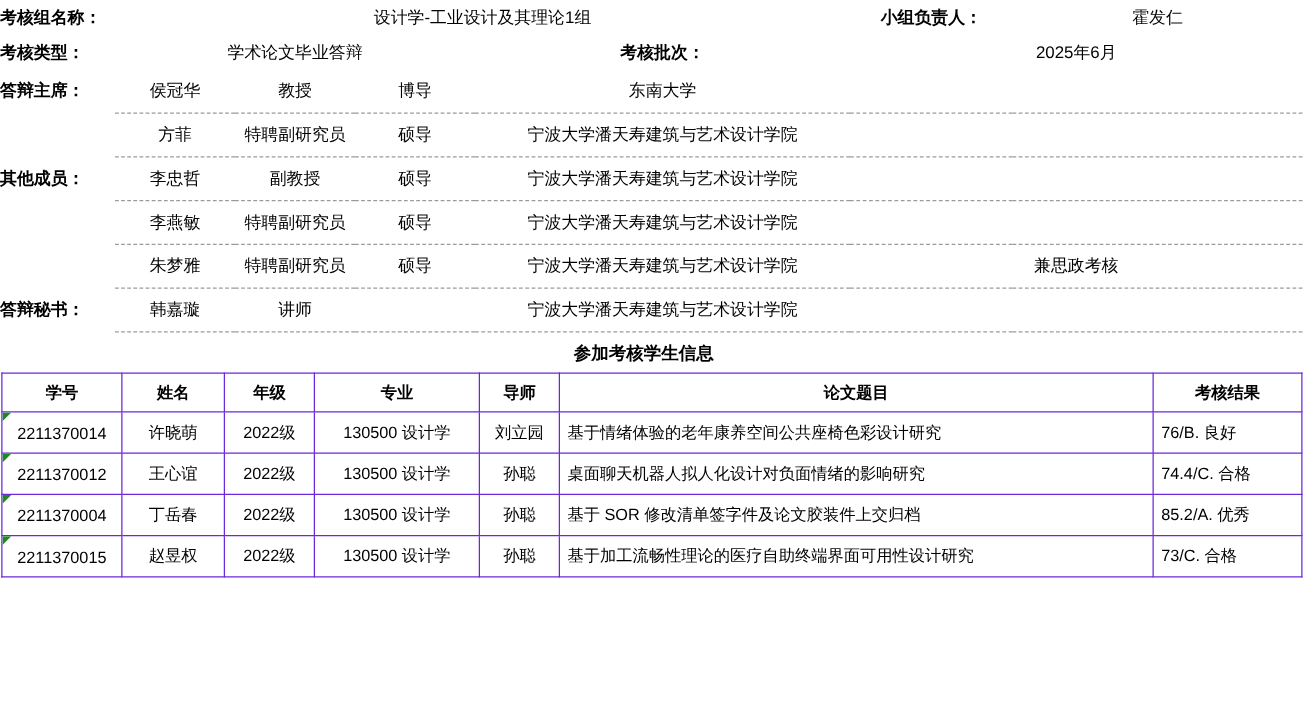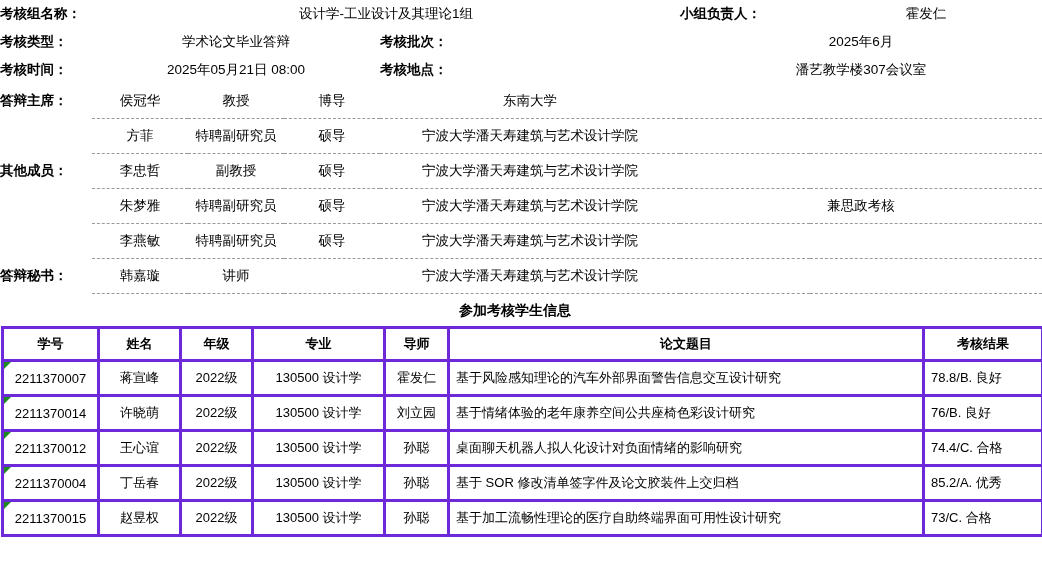--- a/index.html
+++ b/index.html
@@ -34,21 +34,21 @@
     white-space: nowrap;
     margin-left: 20px;
   }
   .lbl {
     font-weight: bold;
     text-align: left;
     padding-left: 10px;
   }
   .lbl-r {
     font-weight: bold;
-    text-align: left;
+    text-align: center;
     padding-right: 4px;
   }
   .val {
     text-align: center;
   }
   .dashed {
     border-bottom: 1px dashed #9a9a9a;
   }
   .row-member td {
     height: 34px;
@@ -77,21 +77,21 @@
     padding: 8px 12px 6px 0;
   }
   table.students {
     width: 1040px;
     margin: 0 1px;
     border-collapse: collapse;
     table-layout: fixed;
   }
   table.students th,
   table.students td {
-    border: 3px solid #6d28d9;
+    border: 1px solid #6d28d9;
     font-size: 13px;
     height: 32px;
     padding: 0 6px;
     white-space: nowrap;
     overflow: hidden;
   }
   table.students th {
     font-weight: bold;
     text-align: center;
     height: 30px;
@@ -130,26 +130,20 @@
         <td class="val" colspan="4">设计学-工业设计及其理论1组</td>
         <td class="lbl-r">小组负责人：</td>
         <td class="val">霍发仁</td>
       </tr>
       <tr>
         <td class="lbl">考核类型：</td>
         <td class="val" colspan="3">学术论文毕业答辩</td>
         <td class="lbl-r">考核批次：</td>
         <td class="val" colspan="2">2025年6月</td>
       </tr>
-      <tr>
-        <td class="lbl">考核时间：</td>
-        <td class="val" colspan="3">2025年05月21日  08:00</td>
-        <td class="lbl-r">考核地点：</td>
-        <td class="val" colspan="2">潘艺教学楼307会议室</td>
-      </tr>
 
       <tr class="row-member">
         <td class="lbl">答辩主席：</td>
         <td class="val c-name dashed">侯冠华</td>
         <td class="val dashed">教授</td>
         <td class="val dashed">博导</td>
         <td class="val dashed">东南大学</td>
         <td class="val dashed" colspan="2"></td>
       </tr>
 
@@ -164,33 +158,33 @@
       <tr class="row-member">
         <td class="lbl">其他成员：</td>
         <td class="val c-name dashed">李忠哲</td>
         <td class="val dashed">副教授</td>
         <td class="val dashed">硕导</td>
         <td class="val dashed">宁波大学潘天寿建筑与艺术设计学院</td>
         <td class="val dashed" colspan="2"></td>
       </tr>
       <tr class="row-member">
         <td class="lbl"></td>
+        <td class="val c-name dashed">李燕敏</td>
+        <td class="val dashed">特聘副研究员</td>
+        <td class="val dashed">硕导</td>
+        <td class="val dashed">宁波大学潘天寿建筑与艺术设计学院</td>
+        <td class="val dashed" colspan="2"></td>
+      </tr>
+      <tr class="row-member">
+        <td class="lbl"></td>
         <td class="val c-name dashed">朱梦雅</td>
         <td class="val dashed">特聘副研究员</td>
         <td class="val dashed">硕导</td>
         <td class="val dashed">宁波大学潘天寿建筑与艺术设计学院</td>
         <td class="val dashed" colspan="2">兼思政考核</td>
-      </tr>
-      <tr class="row-member">
-        <td class="lbl"></td>
-        <td class="val c-name dashed">李燕敏</td>
-        <td class="val dashed">特聘副研究员</td>
-        <td class="val dashed">硕导</td>
-        <td class="val dashed">宁波大学潘天寿建筑与艺术设计学院</td>
-        <td class="val dashed" colspan="2"></td>
       </tr>
 
       <tr class="row-member">
         <td class="lbl">答辩秘书：</td>
         <td class="val c-name dashed">韩嘉璇</td>
         <td class="val dashed">讲师</td>
         <td class="val dashed"></td>
         <td class="val dashed">宁波大学潘天寿建筑与艺术设计学院</td>
         <td class="val dashed" colspan="2"></td>
       </tr>
@@ -216,29 +210,20 @@
         <th>姓名</th>
         <th>年级</th>
         <th>专业</th>
         <th>导师</th>
         <th>论文题目</th>
         <th>考核结果</th>
       </tr>
     </thead>
     <tbody>
       <tr class="stu-row">
-        <td class="c"><span class="corner"></span>2211370007</td>
-        <td class="c">蒋宣峰</td>
-        <td class="c">2022级</td>
-        <td class="c">130500  设计学</td>
-        <td class="c">霍发仁</td>
-        <td class="l">基于风险感知理论的汽车外部界面警告信息交互设计研究</td>
-        <td class="l">78.8/B. 良好</td>
-      </tr>
-      <tr class="stu-row">
         <td class="c"><span class="corner"></span>2211370014</td>
         <td class="c">许晓萌</td>
         <td class="c">2022级</td>
         <td class="c">130500  设计学</td>
         <td class="c">刘立园</td>
         <td class="l">基于情绪体验的老年康养空间公共座椅色彩设计研究</td>
         <td class="l">76/B. 良好</td>
       </tr>
       <tr class="stu-row">
         <td class="c"><span class="corner"></span>2211370012</td>

